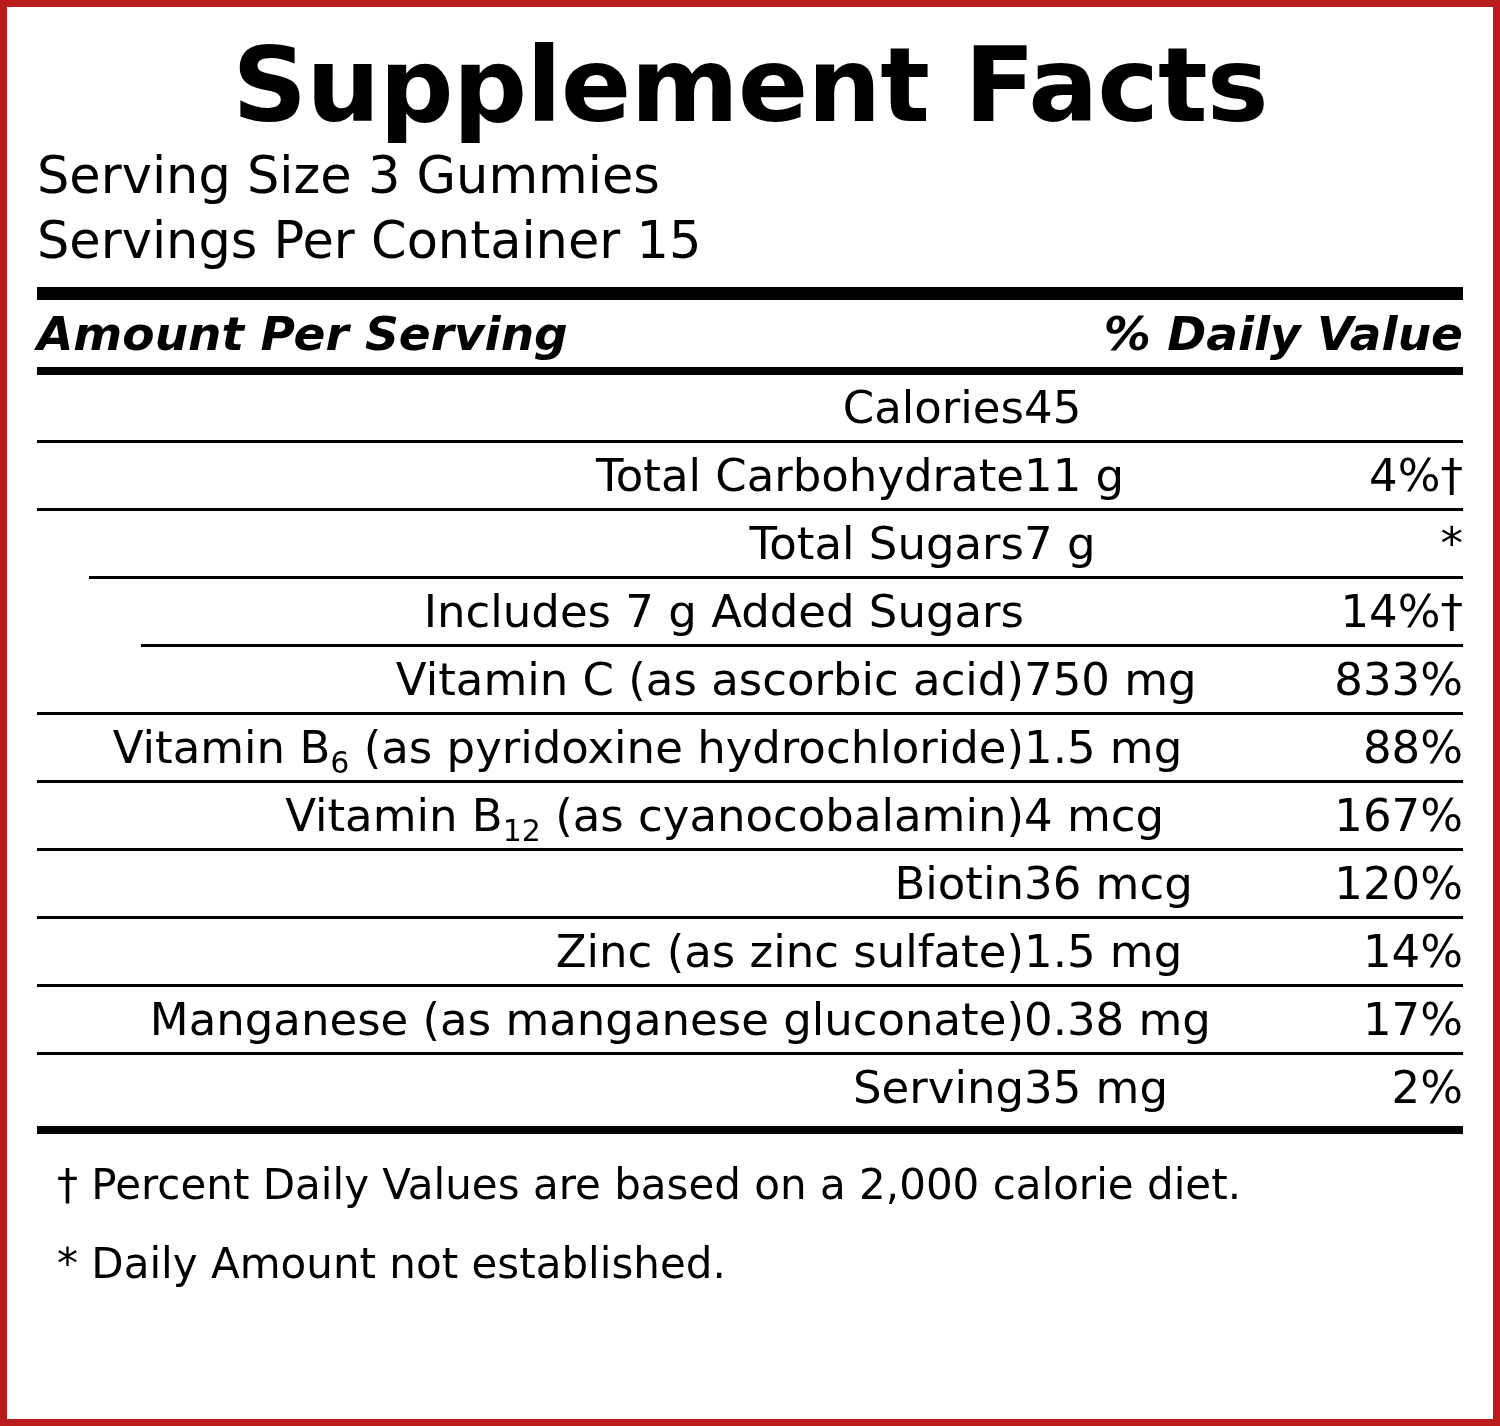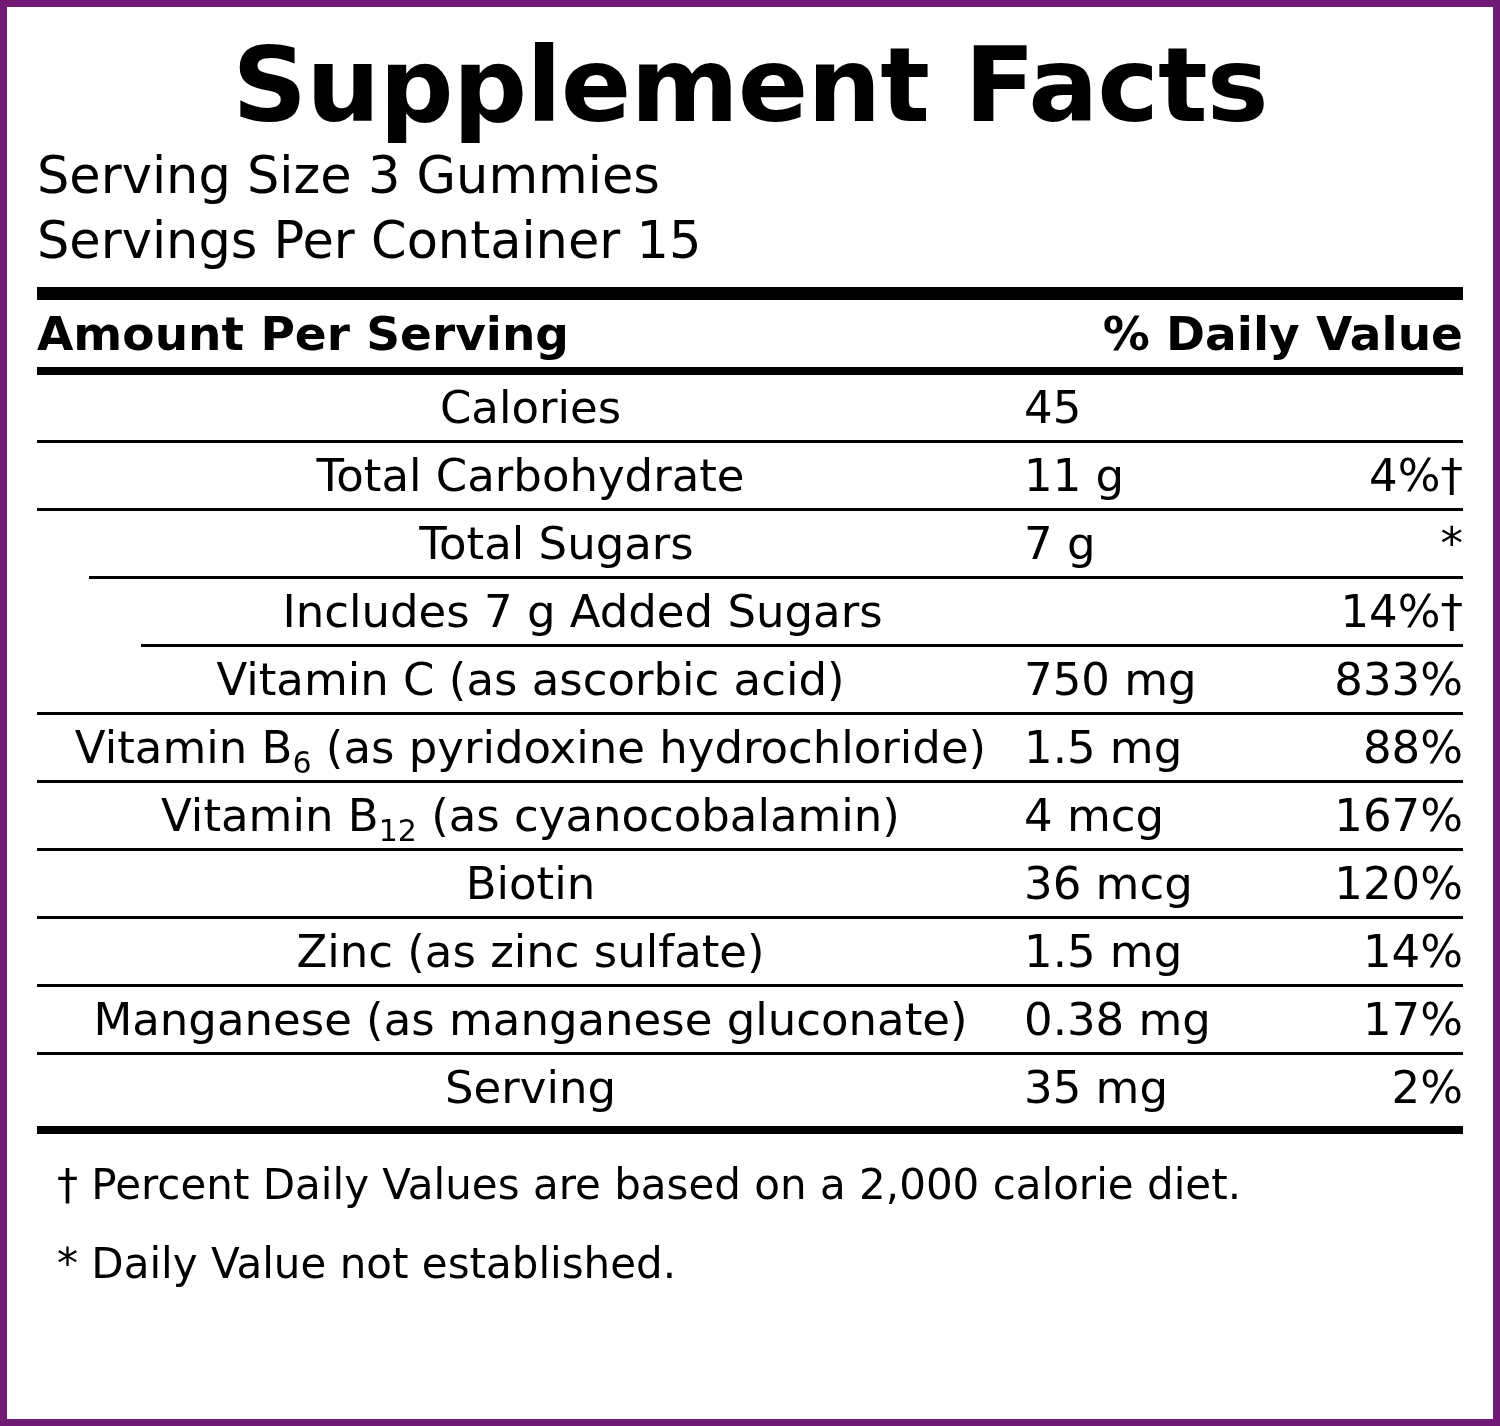--- a/index.html
+++ b/index.html
@@ -8,21 +8,21 @@
     background: #ffffff;
   }
   body {
     font-family: "DejaVu Sans", sans-serif;
     color: #000000;
   }
   .panel {
     width: 1500px;
     height: 1426px;
     box-sizing: border-box;
-    border: 7px solid #701a75;
+    border: 7px solid #b91c1c;
     background: #fff;
     padding: 16px 30px 10px 30px;
     position: relative;
   }
   .title {
     font-family: "DejaVu Sans", sans-serif;
     font-weight: bold;
     font-size: 104px;
     line-height: 1.0;
     letter-spacing: -1px;
@@ -49,20 +49,21 @@
     background: #000;
   }
   .hdr-row {
     display: flex;
     align-items: baseline;
     justify-content: space-between;
     font-size: 47px;
     font-weight: bold;
     padding: 6px 0 6px 0;
     white-space: nowrap;
+    font-style: italic;
   }
   .indent1 { padding-left: 52px !important; }
   sub {
     font-size: 30px;
     vertical-align: baseline;
     position: relative;
     top: 10px;
   }
   .footnotes {
     margin-top: 18px;
@@ -84,21 +85,21 @@
     background: #000;
     margin-left: 104px;
   }
   .row {
     display: flex;
     align-items: baseline;
     font-size: 45px;
     padding: 6px 0 6px 0;
     white-space: nowrap;
   }
-  .row .nm { flex: 1 1 auto; text-align: center; }
+  .row .nm { flex: 1 1 auto; text-align: right; }
   .row .amt { width: 250px; text-align: left; padding-right: 14px; }
   .row .dv { width: 175px; text-align: right; }
 </style>
 </head>
 <body>
 
 <div class="panel">
 
   <div class="title">Supplement Facts</div>
 
@@ -187,16 +188,16 @@
   <div class="row">
     <span class="nm">Serving</span>
     <span class="amt">35 mg</span>
     <span class="dv">2%</span>
   </div>
 
   <div class="rule-medium" style="margin-top:6px;"></div>
 
   <div class="footnotes">
     <div class="footnote">† Percent Daily Values are based on a 2,000 calorie diet.</div>
-    <div class="footnote" style="margin-top:14px;">* Daily Value not established.</div>
+    <div class="footnote" style="margin-top:14px;">* Daily Amount not established.</div>
   </div>
 
 </div>
 
 </body></html>

